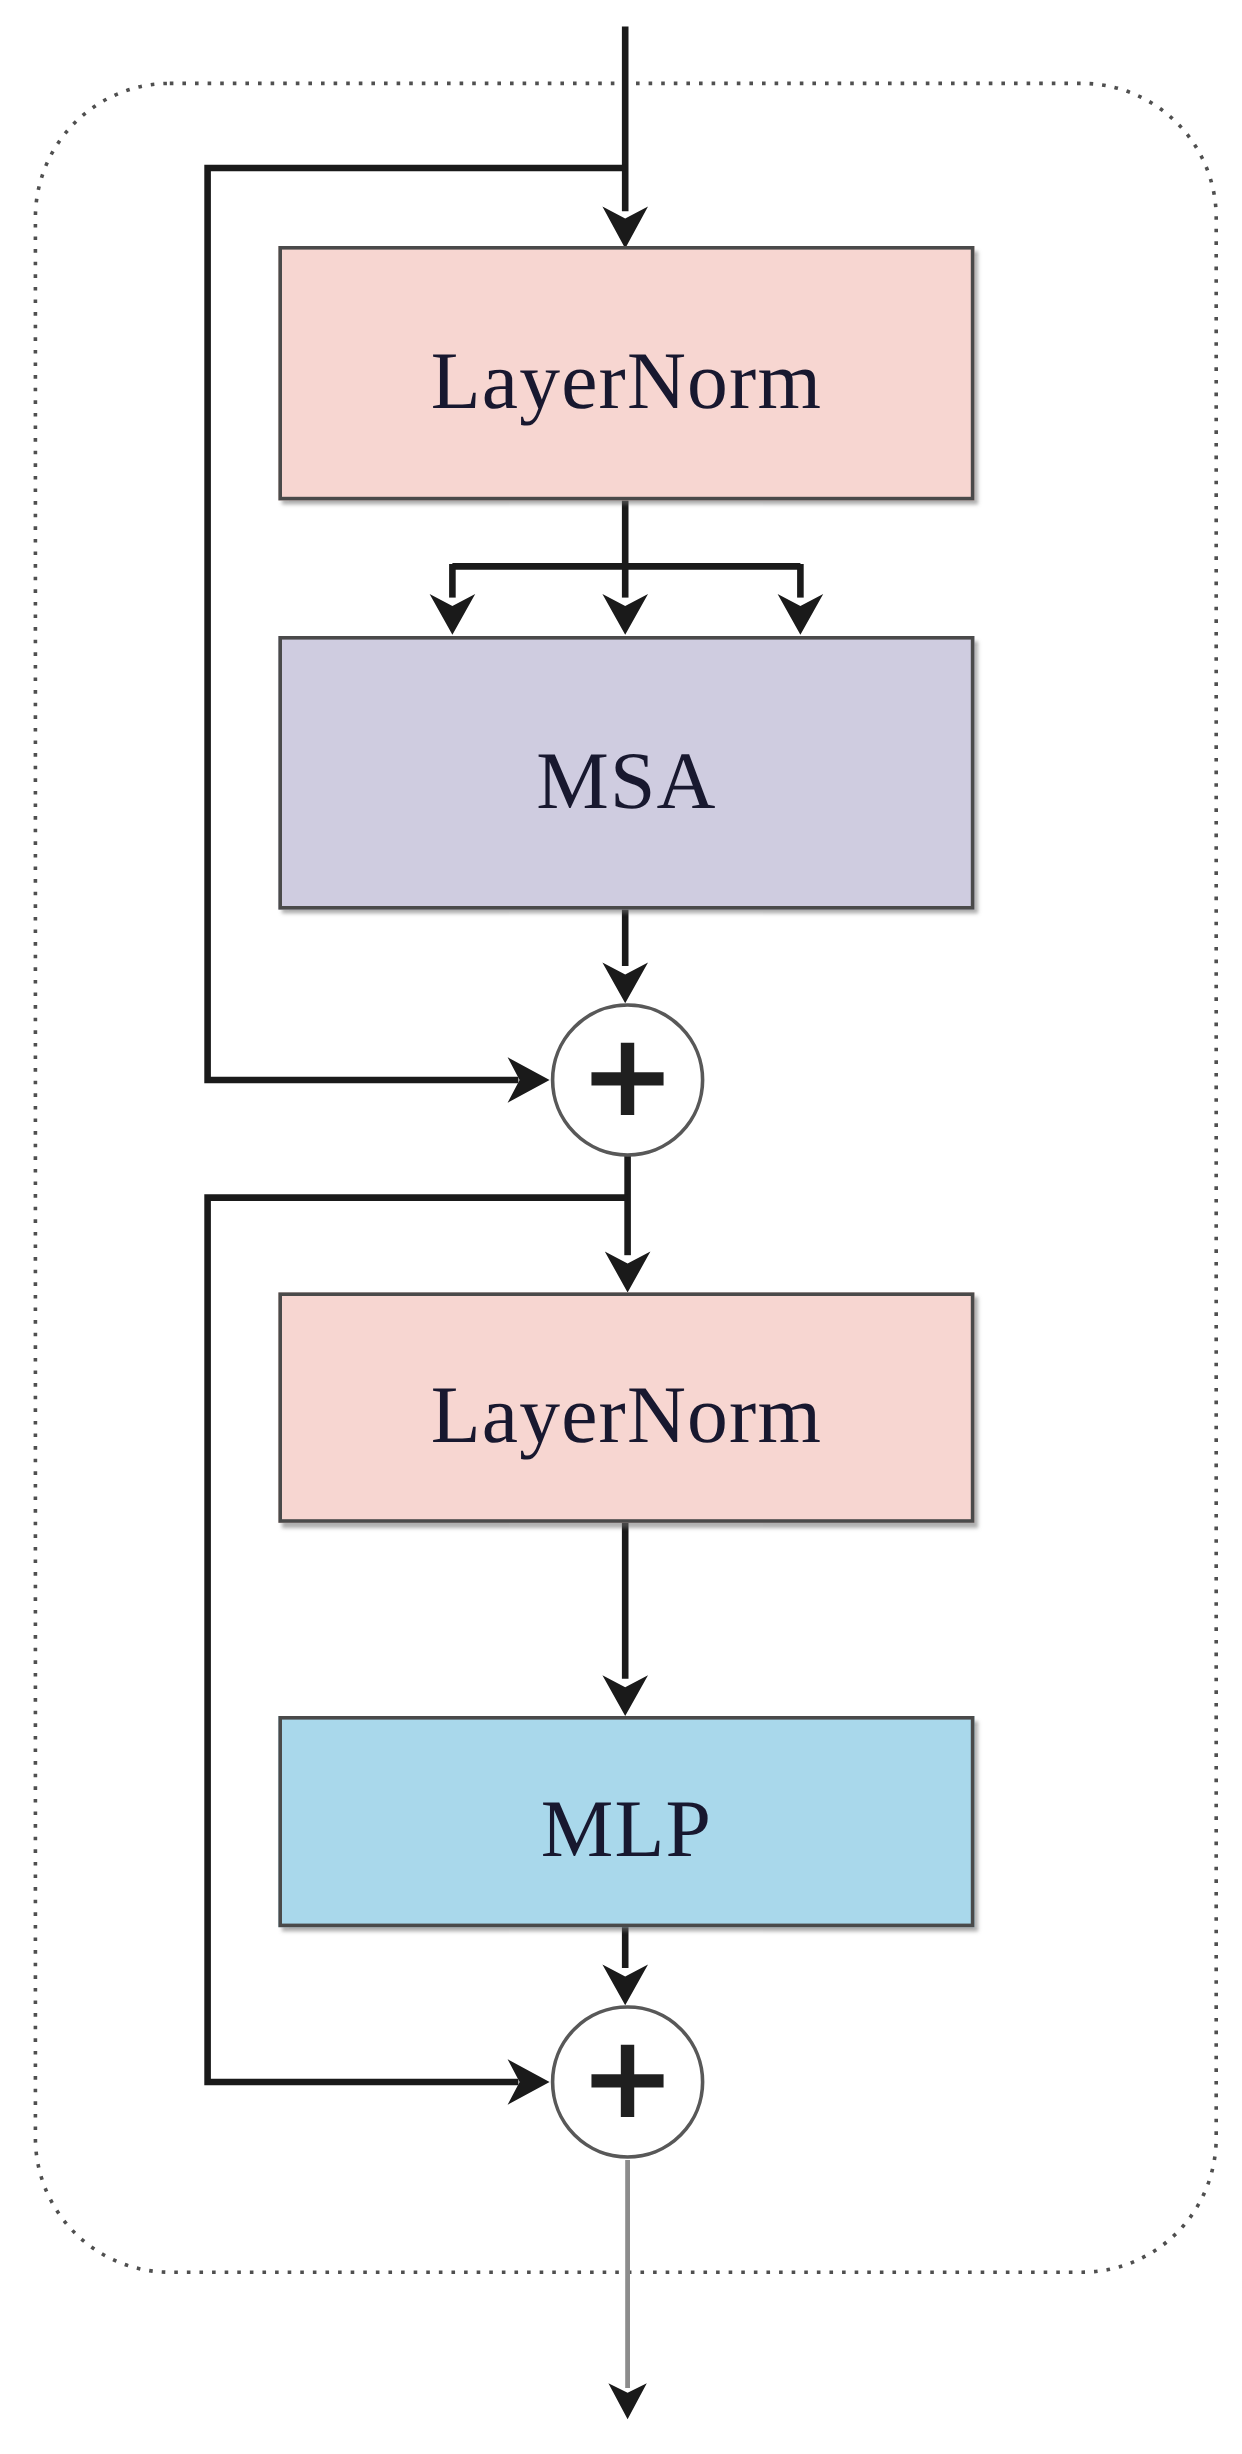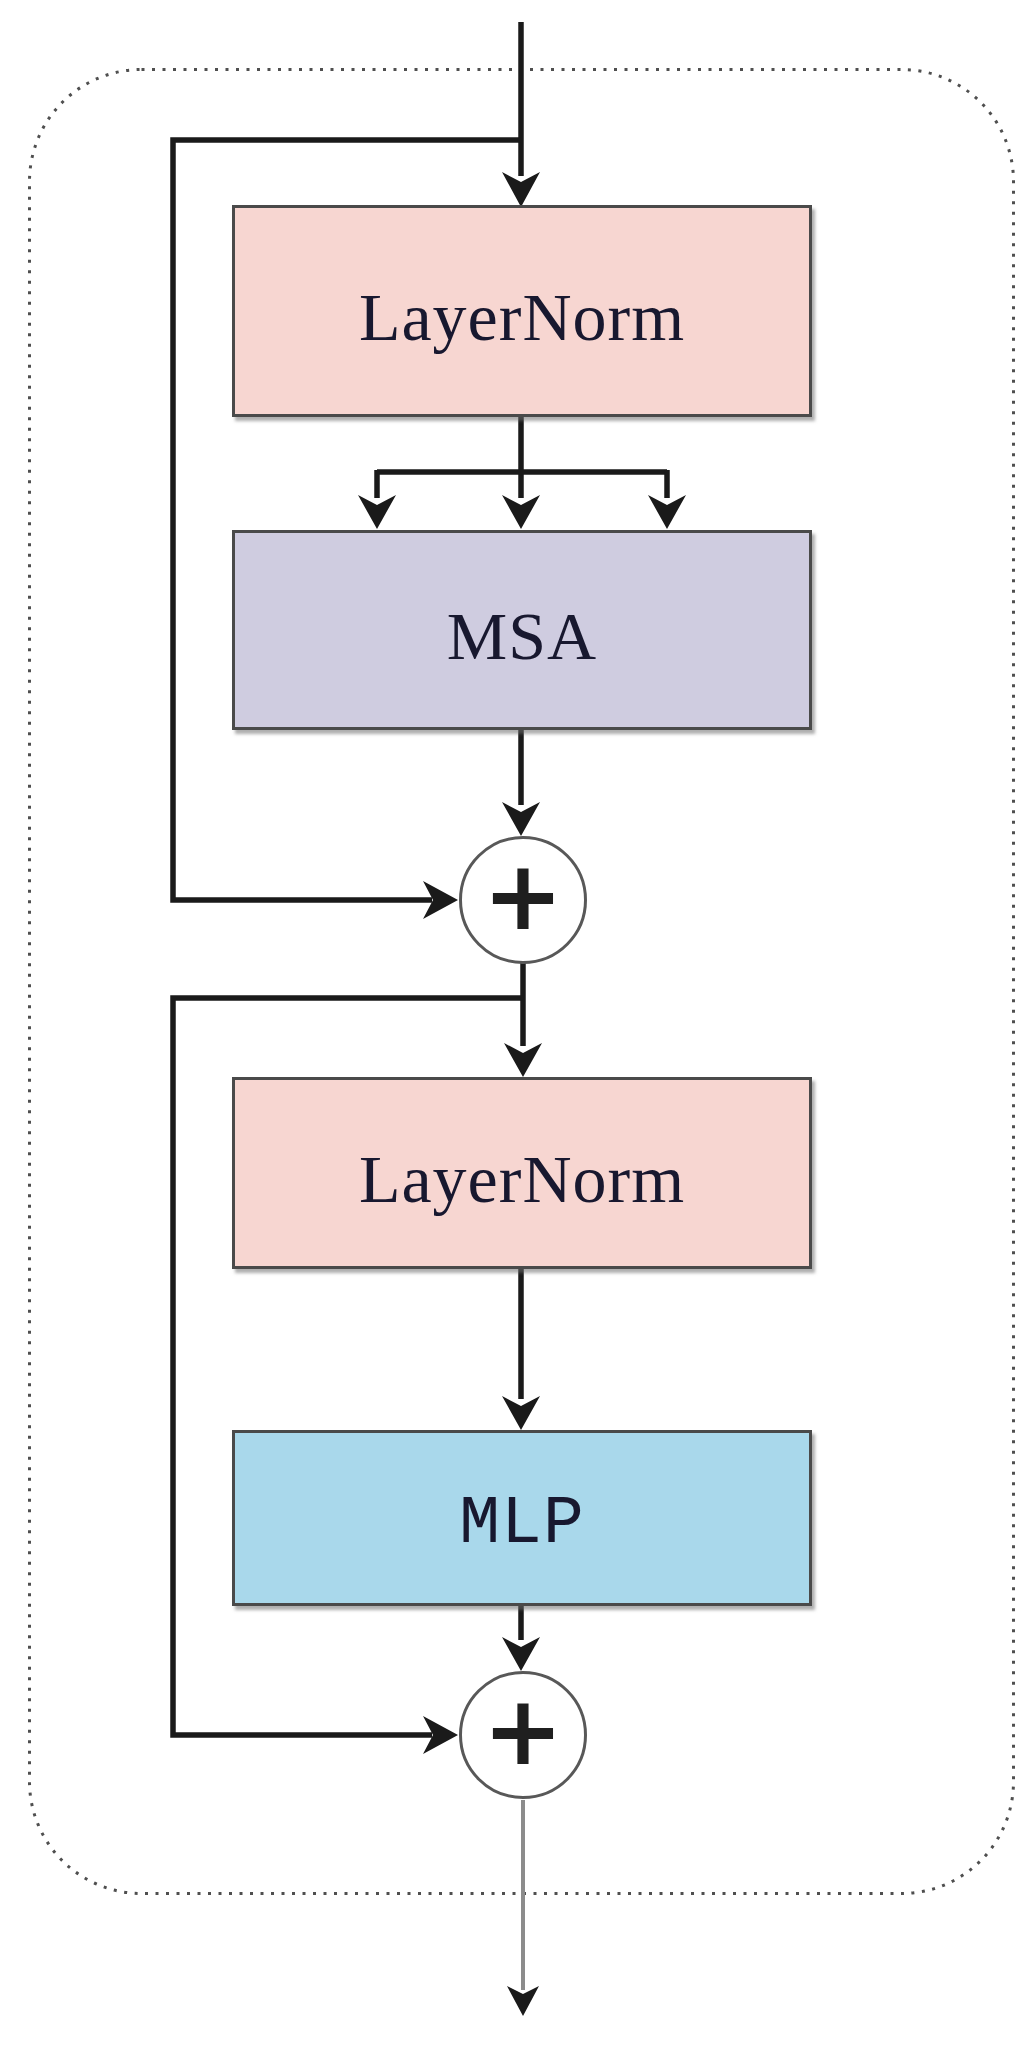--- a/index.html
+++ b/index.html
@@ -27,21 +27,21 @@
     z-index:2;
   }
   .node-label{
     font-size:68px;color:var(--label-text,#18182f);
     letter-spacing:1px;line-height:1;
     user-select:none;
     margin-top:11px;
   }
   .ln-fill{background:var(--layernorm-fill,#f7d6d1);}
   .msa-fill{background:var(--msa-fill,#cfcce0);}
-  .mlp-fill{background:var(--mlp-fill,#a9d8eb);font-family:Liberation Mono, monospace;}
+  .mlp-fill{background:var(--mlp-fill,#a9d8eb);}
   .add-circle{
     position:absolute;left:459px;width:128px;height:128px;
     box-sizing:border-box;border:3px solid #585858;border-radius:50%;
     background:var(--node-bg,#fff);
     display:flex;align-items:center;justify-content:center;
     z-index:3;
   }
   .plus-sign{
     font-family:"DejaVu Sans","Liberation Sans",sans-serif;
     font-weight:bold;font-size:96px;line-height:1;
@@ -107,21 +107,21 @@
     <g>
       <line class="out-line" x1="523" y1="1800" x2="523" y2="1990"></line>
       <polygon class="flow-head" points="523,2016 507,1986 523,1994 539,1986"></polygon>
     </g>
   </svg>
 
   <div class="node-box ln-fill" style="top:205px;height:212px;">
     <span class="node-label">LayerNorm</span>
   </div>
 
-  <div class="node-box msa-fill" style="top:530px;height:200px;">
+  <div class="node-box msa-fill" style="top:530px;height:228px;">
     <span class="node-label">MSA</span>
   </div>
 
   <div class="add-circle" style="top:836px;">
     <span class="plus-sign">+</span>
   </div>
 
   <div class="node-box ln-fill" style="top:1077px;height:192px;">
     <span class="node-label">LayerNorm</span>
   </div>

